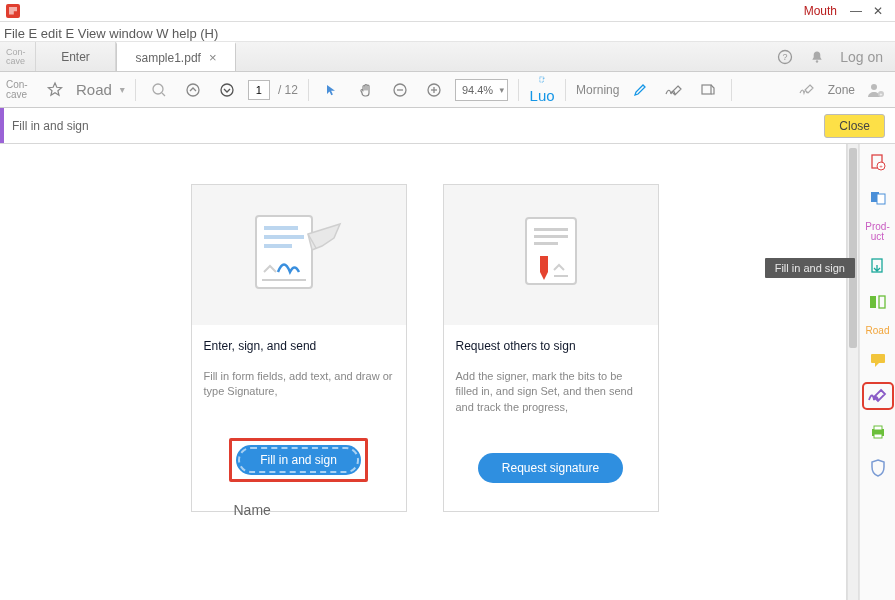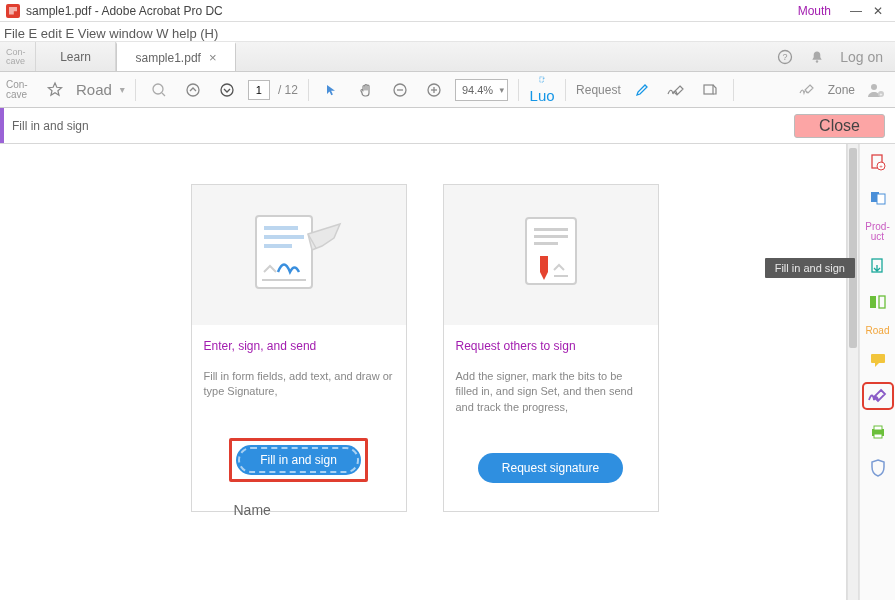--- a/index.html
+++ b/index.html
@@ -3,21 +3,21 @@
 <meta charset="utf-8">
 <style>
   * { box-sizing: border-box; margin: 0; padding: 0; font-family: "Segoe UI", Arial, sans-serif; }
   body { width: 895px; height: 600px; background: #fff; overflow: hidden; position: relative; }
 
   
   .titlebar { height: 22px; display: flex; align-items: center; padding: 0 6px; font-size: 12px; color: #444; border-bottom: 1px solid #ddd; }
   .titlebar .app-icon { width: 14px; height: 14px; background: #e03e2f; border-radius: 2px; margin-right: 6px; position: relative; }
   .titlebar .app-icon::after { content:""; position:absolute; inset:3px; background:#fff; clip-path: polygon(0 0,100% 0,100% 60%,60% 60%,60% 100%,0 100%); opacity:.6;}
   .titlebar .spacer { flex: 1; }
-  .titlebar .win-label { margin-right: 14px; color:#a21caf; }
+  .titlebar .win-label { margin-right: 8px; color:#b91c1c; }
   .titlebar .win-btn { width: 22px; text-align: center; color:#555; cursor: pointer; }
 
   
   .menubar { height: 20px; padding: 0 4px; font-size: 13px; color: #5a5a5a; display:flex; align-items:flex-end; border-bottom:1px solid #e5e5e5;}
 
   
   .tabstrip { height: 30px; background: linear-gradient(#f4f4f4,#eaeaea); border-bottom: 1px solid #ccc; display:flex; align-items:stretch; }
   .tab { display:flex; align-items:center; padding:0 12px; font-size:12px; color:#666; border-right:1px solid #d7d7d7; position:relative;}
   .tab.small { font-size:9px; color:#aaa; min-width:36px; padding:0 6px; line-height:1;}
   .tab.tools { min-width:80px; justify-content:center; }
@@ -36,21 +36,21 @@
   .toolbar .zoom-select { height:22px; border:1px solid #bbb; padding:0 14px 0 6px; font-size:11px; background:#fff; position:relative; display:flex; align-items:center;justify-content:flex-end;}
   .toolbar .zoom-select::after{ content:"▾"; position:absolute; right:3px; color:#888; font-size:9px;}
   .toolbar .tool-label { font-size:12px; color:#888;}
   .toolbar .pen { color:#1596e6;}
 
   
   .fsbar { height:36px; border-bottom:1px solid #d7d7d7; display:flex; align-items:center; background:#fff;}
   .fsbar .accent { width:4px; height:100%; background:#9a63d6;}
   .fsbar .label { padding-left:8px; font-size:12px; color:#666;}
   .fsbar .spacer{flex:1;}
-  .fsbar .close-btn { margin-right:10px; height:24px; padding:0 24px; border:1px solid #bbb; border-radius:3px; background:#fca5a5; font-size:16px; color:#444; cursor:pointer;}
+  .fsbar .close-btn { margin-right:10px; height:24px; padding:0 14px; border:1px solid #bbb; border-radius:3px; background:#fde047; font-size:12px; color:#444; cursor:pointer;}
 
   
   .main { position:absolute; top:144px; left:3px; right:0; bottom:0; display:flex;}
   .canvas { flex:1; background:#fff; overflow:auto; border-right:1px solid #ddd; position:relative;}
   .scrollbar { width:12px; background:#f0f0f0; border-left:1px solid #e0e0e0; border-right:1px solid #e0e0e0; position:relative;}
   .scrollbar .thumb { position:absolute; top:4px; left:1px; right:1px; height:200px; background:#c8c8c8; border-radius:2px;}
   .rightrail { width:36px; background:#fafafa; border-left:1px solid #e5e5e5; display:flex; flex-direction:column; align-items:center; padding-top:6px; gap:12px; font-size:9px;}
   .rail-item { width:28px; height:24px; display:flex; align-items:center; justify-content:center; cursor:pointer; border-radius:3px; position:relative;}
   .rail-item.active { outline:2px solid #e03e2f;}
   .rail-label { font-size:10px; color:#e07a00; text-align:center; line-height:1;}
@@ -59,50 +59,49 @@
   
   .tooltip { position:absolute; right:40px; top:258px; background:#5a5a5a; color:#e8e8e8; font-size:11px; padding:4px 10px; border-radius:1px; z-index:5;}
 
   
   .prompt { text-align:left; font-size:12px; color:#555; margin:48px 0 10px 358px; width:110px; line-height:1.35;}
   .prompt .link { color:#f5913e; text-decoration:underline; cursor:pointer;}
   .cards { display:flex; gap:36px; justify-content:center; margin-top:40px;}
   .card { width:216px; border:1px solid #d8d8d8; background:#fff; display:flex; flex-direction:column;}
   .card .illus { height:140px; background:#f5f5f5; display:flex; align-items:center; justify-content:center;}
   .card .body { padding:14px 12px 18px 12px; font-size:11px; color:#888;}
-  .card .body h3 { font-size:12px; font-weight:400; color:#a21caf; margin-bottom:16px;}
+  .card .body h3 { font-size:12px; font-weight:400; color:#0f172a; margin-bottom:16px;}
   .card .body p { line-height:1.4;}
   .card .cta-wrap { padding:20px 0 28px 0; display:flex; justify-content:center;}
   .cta { background:#2f8fe0; color:#fff; font-size:12px; padding:8px 24px; border-radius:16px; border:none; cursor:pointer;}
   .cta.outlined { outline:2px dashed rgba(255,255,255,.6); outline-offset:-4px;}
   .highlight-box { border:3px solid #e03e2f; padding:4px; display:inline-block; border-radius:2px;}
 
   svg { display:block;}
 </style>
 </head>
 <body>
 
 <div class="titlebar">
   <span class="app-icon"></span>
-  <span>sample1.pdf - Adobe Acrobat Pro DC</span>
   <span class="spacer"></span>
   <span class="win-label">Mouth</span>
   <span class="win-btn">—</span>
   <span class="win-btn">✕</span>
 </div>
 
 <div class="menubar">
   <span>File E edit E View window W help (H)</span>
 </div>
 
 <div class="tabstrip">
   <div class="tab small" style="white-space:pre-line;">Con-
 cave</div>
   <div class="tab tools">
-      <span>Learn</span>
+      <span>Enter</span>
     </div>
   <div class="tab doc">
     <span>sample1.pdf</span>
     <span class="close-x">×</span>
   </div>
   <div class="right">
     <span class="icon-btn">
       <svg width="16" height="16" viewBox="0 0 16 16">
           <circle cx="8" cy="8" r="6.5" fill="none" stroke="#999" stroke-width="1.3"></circle>
           <text x="8" y="11" text-anchor="middle" font-size="9" fill="#999">?</text>
@@ -177,21 +176,21 @@
     </div>
   <span class="sep"></span>
   <span class="tbtn luo">
     <svg width="16" height="16" viewBox="0 0 16 16">
         <rect x="3" y="2" width="8" height="12" fill="none" stroke="#1596e6" stroke-width="1.4" stroke-dasharray="2 1.5"></rect>
         <path d="M11 5l3 0" stroke="#1596e6" stroke-width="1.4"></path>
       </svg>
     <span>Luo</span>
   </span>
   <span class="sep"></span>
-  <span class="tool-label">Request</span>
+  <span class="tool-label">Morning</span>
   <span class="tbtn pen">
       <svg width="14" height="14" viewBox="0 0 14 14">
         <path d="M2 12l1-3 7-7 2 2-7 7z" fill="none" stroke="#1596e6" stroke-width="1.3"></path>
       </svg>
     </span>
   <span class="tbtn">
       <svg width="18" height="14" viewBox="0 0 18 14">
         <path d="M1 11c2-5 4-5 5 0 1-4 3-4 4 0M13 3l3 3-6 6-3-3z" fill="none" stroke="#888" stroke-width="1.2"></path>
       </svg>
     </span>

